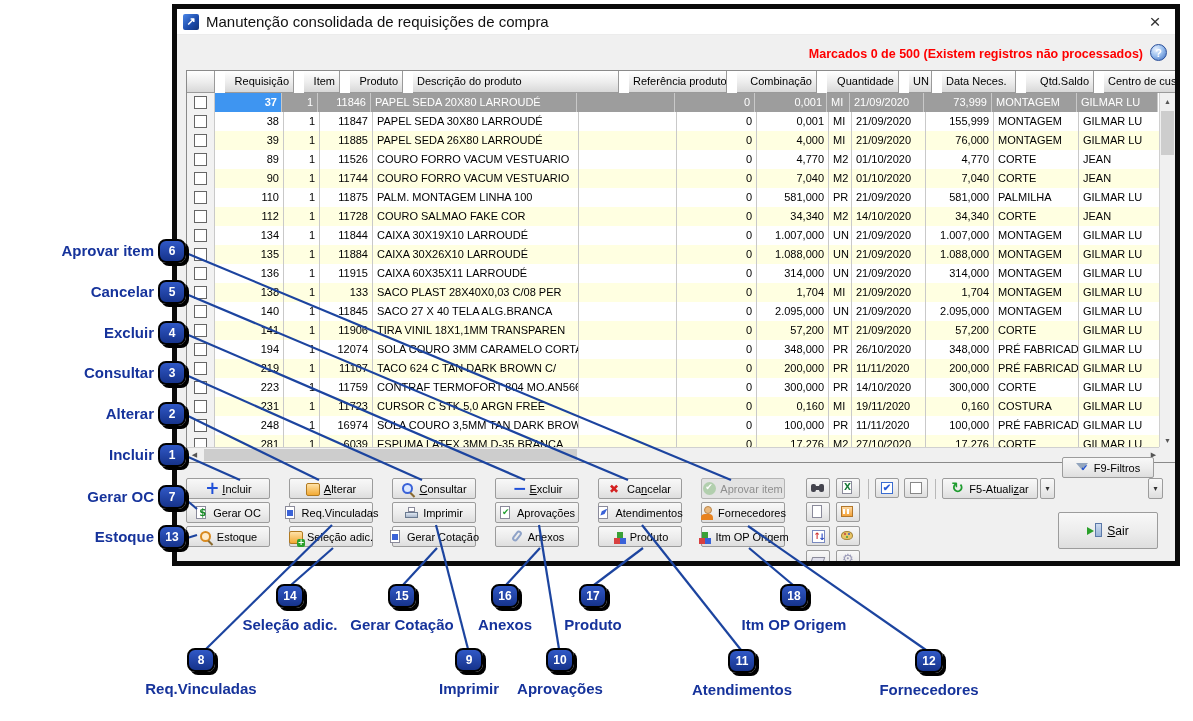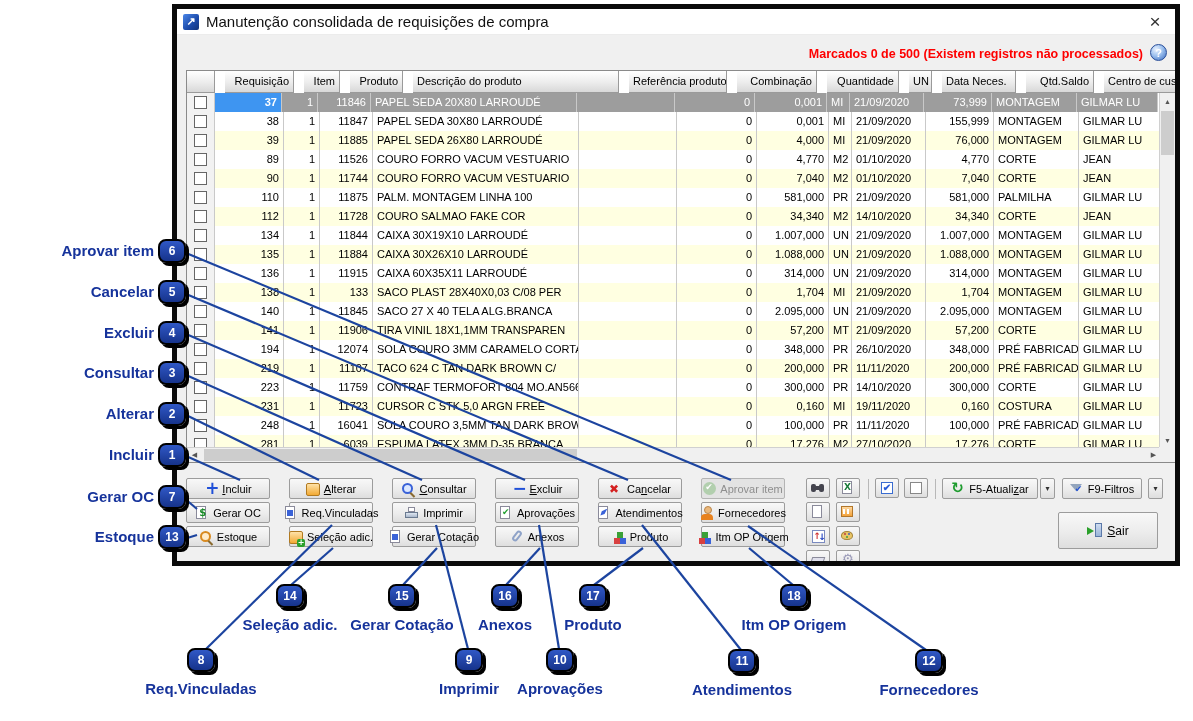--- a/index.html
+++ b/index.html
@@ -457,21 +457,21 @@
           <div class="gc ar" style="width: 68px;">0,160</div>
           <div class="gc al" style="width: 85px;">COSTURA</div>
           <div class="gc al" style="width: 81px;">GILMAR LU</div>
         </div>
         <div class="grow">
           <div class="gc cb" style="width: 28px;">
             <span class="ckb"></span>
           </div>
           <div class="gc ar" style="width: 69px;">248</div>
           <div class="gc ar" style="width: 36px;">1</div>
-          <div class="gc ar" style="width: 53px;">16041</div>
+          <div class="gc ar" style="width: 53px;">16974</div>
           <div class="gc al" style="width: 206px;">SOLA COURO 3,5MM TAN DARK BROW</div>
           <div class="gc al" style="width: 98px;"></div>
           <div class="gc ar" style="width: 80px;">0</div>
           <div class="gc ar" style="width: 72px;">100,000</div>
           <div class="gc al" style="width: 23px;">PR</div>
           <div class="gc al" style="width: 74px;">11/11/2020</div>
           <div class="gc ar" style="width: 68px;">100,000</div>
           <div class="gc al" style="width: 85px;">PRÉ FABRICADO</div>
           <div class="gc al" style="width: 81px;">GILMAR LU</div>
         </div>
@@ -615,21 +615,21 @@
     <span class="cbbox"></span>
   </div>
 
   <div class="btn" style="left:765px;top:469px;width:96px;height:21px">
     <span class="ic ic-refresh"></span>
     <span id="f5lab">F5-Atuali<u>z</u>ar</span>
   </div>
   <div class="sbtn" style="left:863px;top:469px;width:15px;height:21px">
     <span class="drop">▾</span>
   </div>
-  <div class="btn" style="left:885px;top:469px;width:80px;height:21px">
+  <div class="btn" style="left:885px;top:448px;width:92px;height:21px">
     <span class="ic ic-funnel"></span>
     <span>F9-Filtros</span>
   </div>
   <div class="sbtn" style="left:971px;top:469px;width:15px;height:21px">
     <span class="drop">▾</span>
   </div>
 
   <div class="btn" style="left:881px;top:503px;width:100px;height:37px;font-size:12px">
     <span class="ic ic-exit"></span>
     <span id="sairlab"><u>S</u>air</span>

